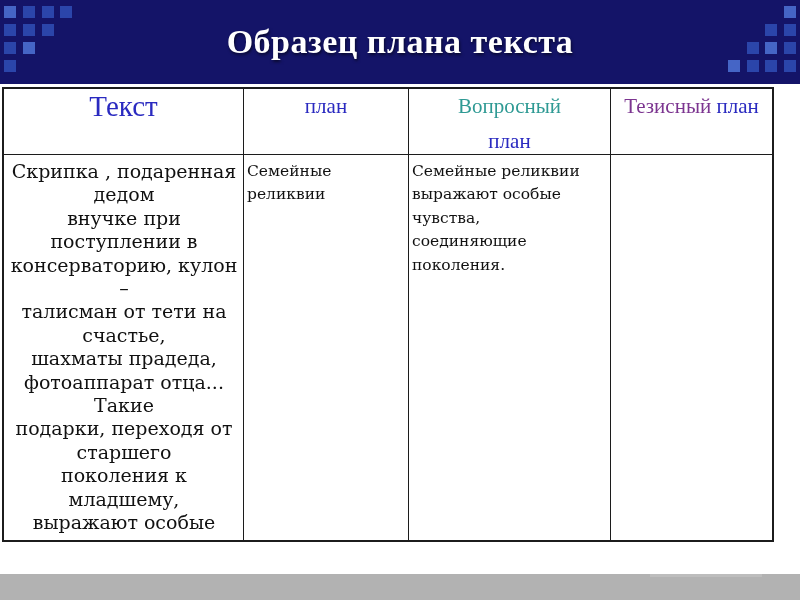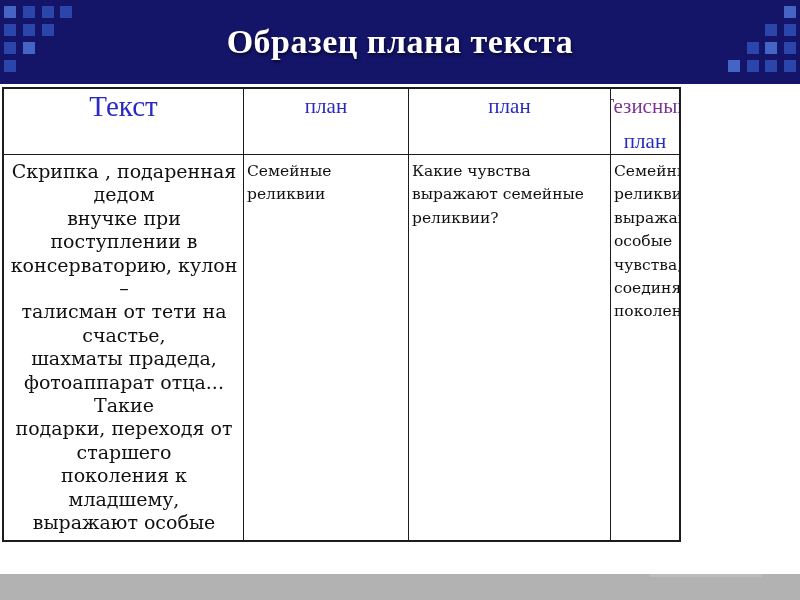--- a/index.html
+++ b/index.html
@@ -20,21 +20,21 @@
   .title{
     margin:0;width:100%;text-align:center;
     font-family:"Liberation Serif", serif;font-weight:bold;
     font-size:34px;line-height:84px;color:#ffffff;
     text-shadow:1px 2px 3px rgba(0,0,0,0.55);
     letter-spacing:0.5px;
   }
 
   
   .plan-table{
-    position:absolute;left:2px;top:87px;width:679px;height:455px;
+    position:absolute;left:2px;top:87px;width:772px;height:455px;
     box-sizing:border-box;background:#ffffff;
     border:2px solid var(--borderdark,#1c1c1c);
     display:grid;
     grid-template-columns:240px 165px 202px 1fr;
     grid-template-rows:66px 1fr;
   }
   .cell{
     box-sizing:border-box;
     border-right:1px solid var(--borderdark,#1c1c1c);
     border-bottom:1px solid var(--borderdark,#1c1c1c);
@@ -113,43 +113,41 @@
 
     <div class="cell headcell">
       <span class="row blue big">Текст</span>
     </div>
 
     <div class="cell headcell">
       <span class="row blue">план</span>
     </div>
 
     <div class="cell headcell">
+      <span class="row question">Вопросный</span>
       <span class="row blue">план</span>
     </div>
 
     <div class="cell headcell">
       <span class="row"><span class="thesis">Тезисный</span> <span class="blue">план</span></span>
     </div>
 
     <div class="cell bodycell c1">Скрипка , подаренная дедом
 внучке при поступлении в
 консерваторию, кулон –
 талисман от тети на счастье,
 шахматы прадеда,
 фотоаппарат отца... Такие
 подарки, переходя от старшего
 поколения к младшему,
 выражают особые чувства,
 соединяющие дарящего и
 принимающего дар.</div>
     <div class="cell bodycell c2">Семейные
 реликвии</div>
-    <div class="cell bodycell c3">Какие чувства
-выражают семейные
-реликвии?</div>
     <div class="cell bodycell c4">Семейные реликвии
 выражают особые
 чувства,
 соединяющие
 поколения.</div>
 
   </div>
 
   <div class="footer">
     <div class="smudge"></div>

